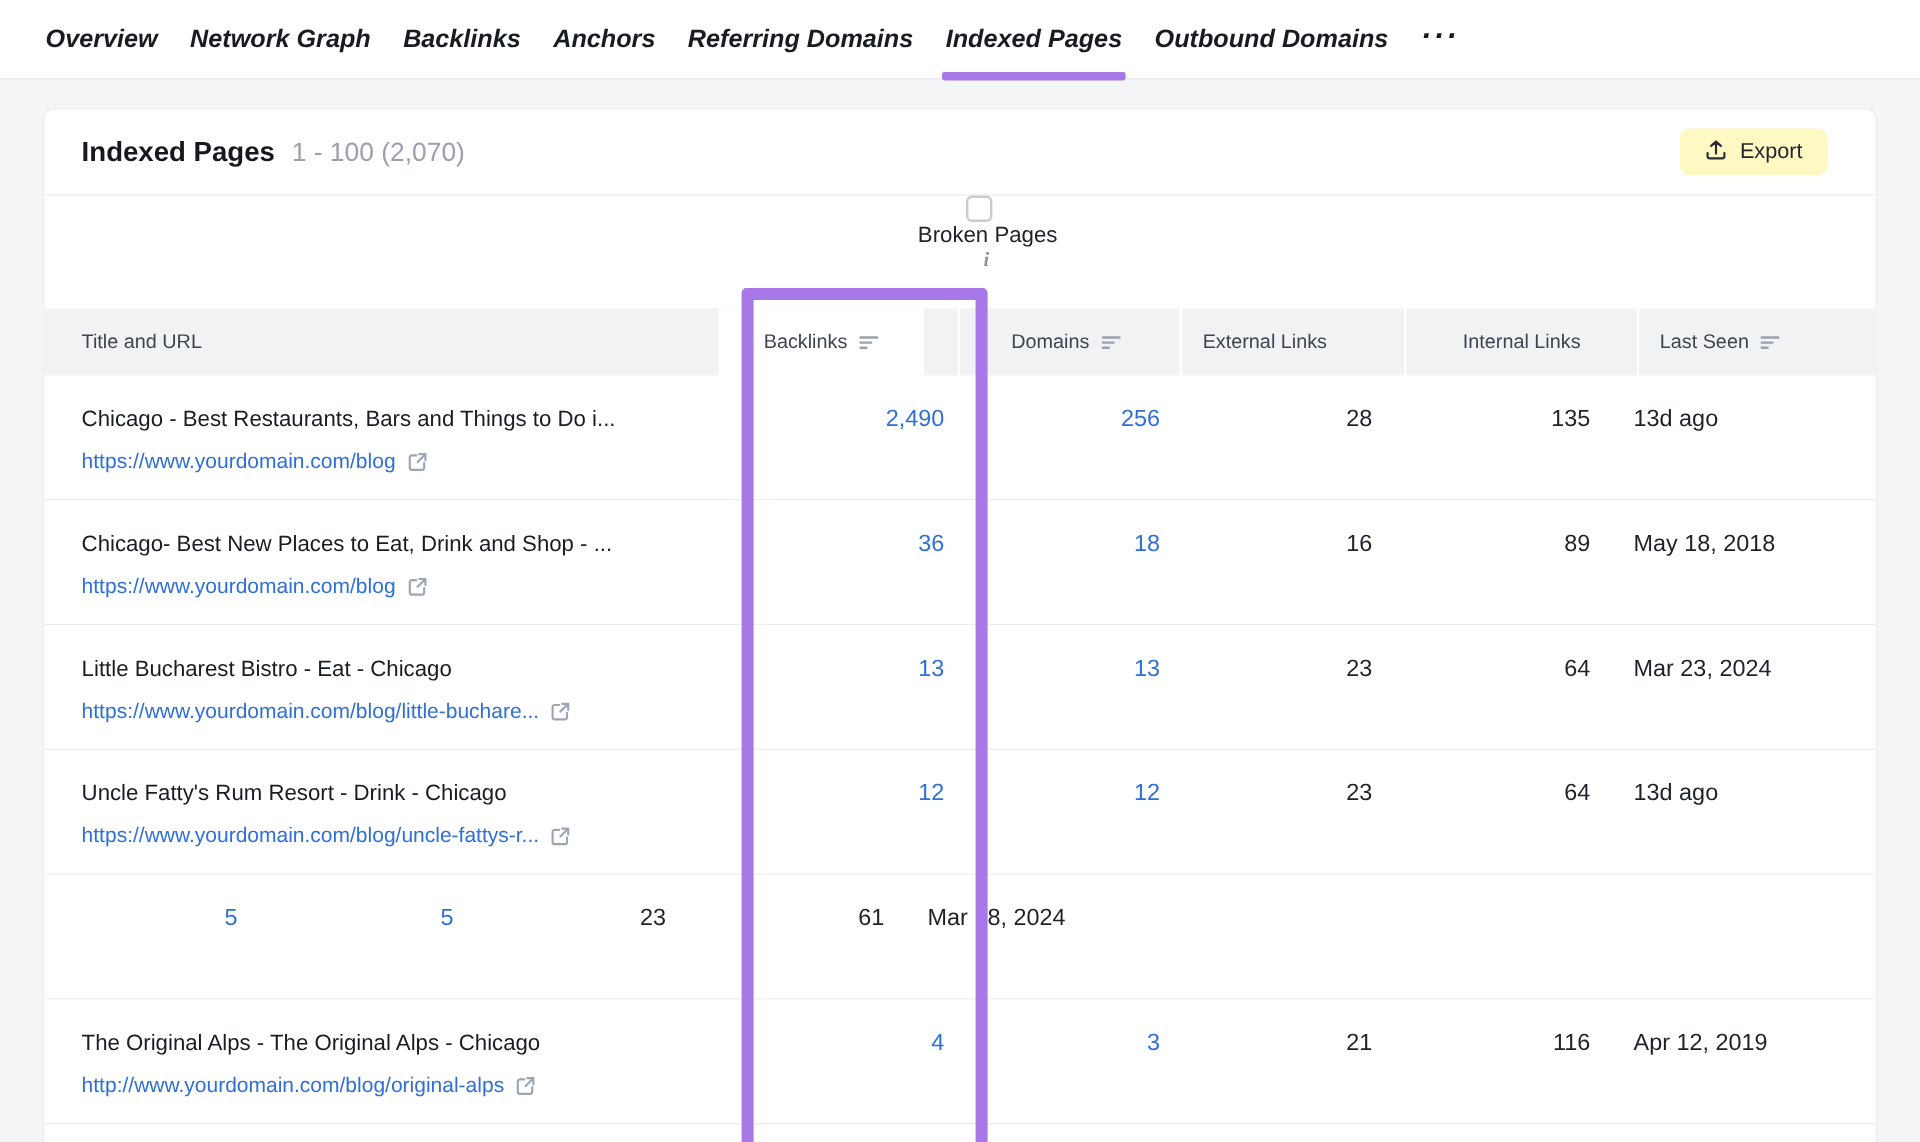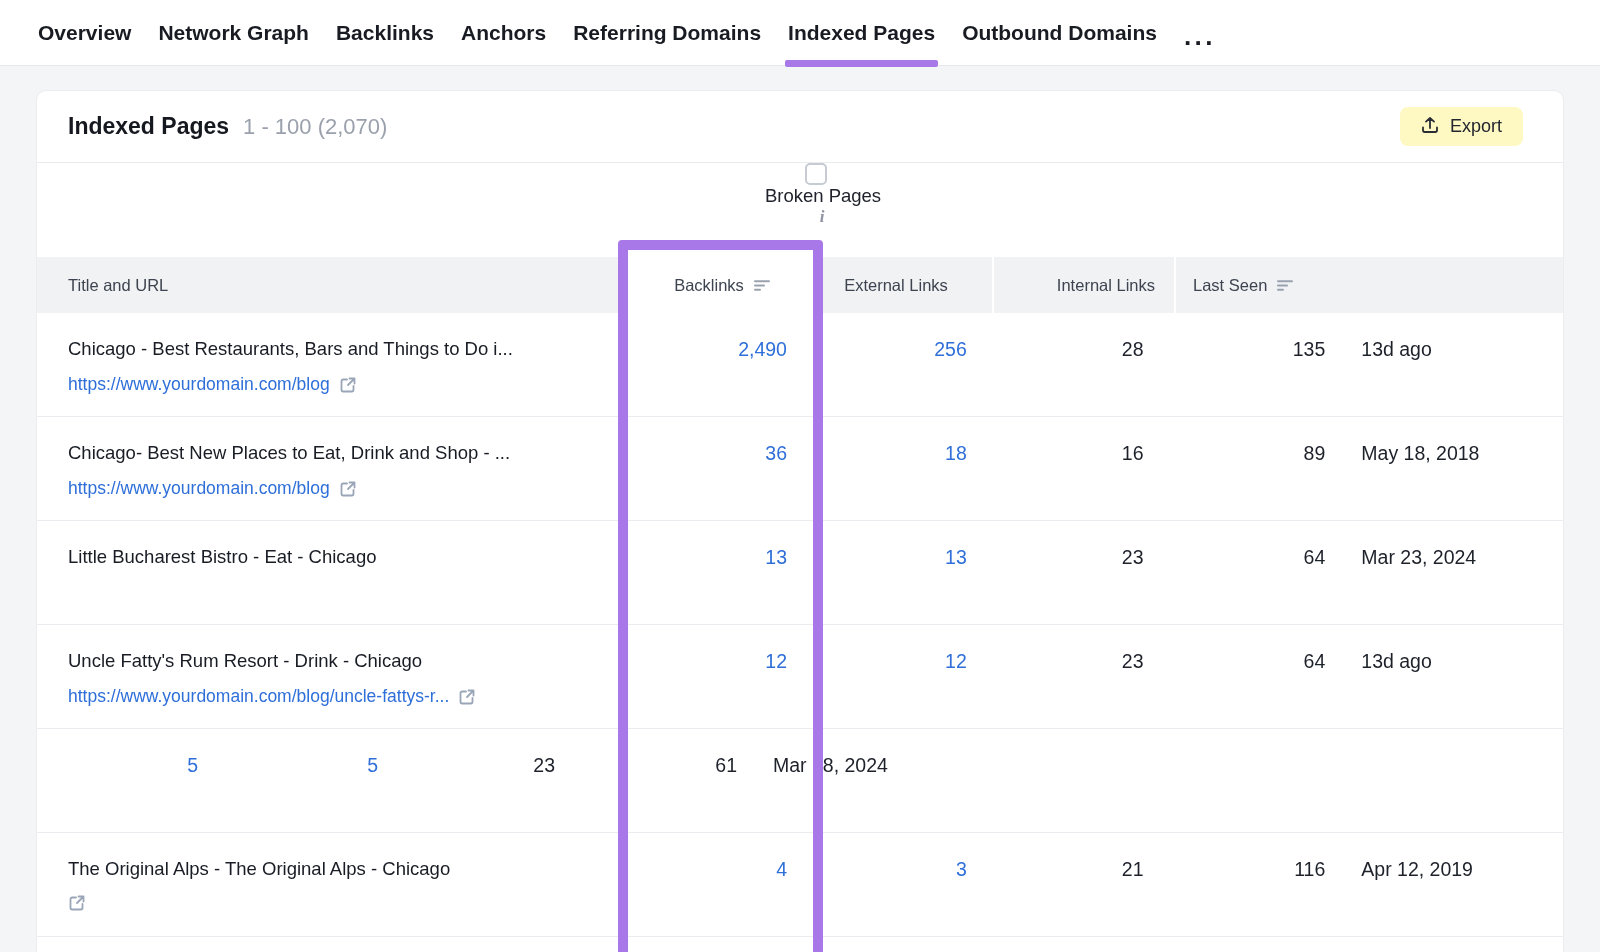--- a/index.html
+++ b/index.html
@@ -5,24 +5,24 @@
   * { box-sizing: border-box; margin: 0; padding: 0; }
   html, body {
     width: 1600px; height: 952px; overflow: hidden;
     font-family: "Liberation Sans", sans-serif;
     background: #f4f5f7;
     position: relative;
   }
   
   .topnav {
     height: 66px; background: #ffffff;
-    display: flex; align-items: flex-end;
+    display: flex; align-items: center;
     padding-left: 38px; gap: 27px;
     border-bottom: 1px solid #e6e8ec;
-    position: relative; z-index: 5;
+    position: relative; z-index: 5; font-style: italic;
   }
   .nav-item {
     font-size: 21px; font-weight: 700; color: #181b22;
     height: 66px; display: flex; align-items: center;
     position: relative; cursor: pointer; white-space: nowrap;
   }
   .tab-underline {
     position: absolute; left: -3px; right: -3px; bottom: -1px;
     height: 7px; background: var(--accent); border-radius: 2px;
   }
@@ -54,21 +54,21 @@
     border: 2px solid #c7ccd4; border-radius: 5px; cursor: pointer;
   }
   .filter-label { font-size: 18.5px; color: #20232b; margin-left: 14px; }
   .info-icon {
     margin-left: 12px; color: #8d93a0; font-size: 17px; font-weight: 700;
     font-family: "Liberation Serif", serif; font-style: italic; cursor: pointer;
   }
   
   .t-header {
     display: flex; height: 56px; background: #f1f2f4;
-    font-size: 16.5px; color: #3d4450;
+    font-size: 16.5px; color: #3d4450; gap: 28px;
   }
   .hc { display: flex; align-items: center; }
   .col-title     { width: 590px; padding-left: 31px; }
   .col-backlinks { width: 190px; justify-content: center; gap: 10px; }
   .hc.col-backlinks { background: #ffffff; }
   .col-domains   { width: 172px; justify-content: flex-end; padding-right: 21px; gap: 10px; }
   .col-external  { width: 175px; justify-content: center; padding-right: 19px; }
   .col-internal  { width: 182px; justify-content: flex-end; padding-right: 19px; }
   .col-lastseen  { width: 219px; padding-left: 17px; gap: 10px; }
   .hc.col-domains, .hc.col-external, .hc.col-internal, .hc.col-lastseen { border-left: 2px solid #fff; }
@@ -132,20 +132,26 @@
   <div class="t-header">
     <div class="hc col-title">
       <span>Title and URL</span>
     </div>
     <div class="hc col-backlinks">
       <span>Backlinks</span>
       <svg class="sort-icon" width="16" height="13" viewBox="0 0 16 13" fill="none">
         <path d="M1 2.2 H15 M1 6.5 H10 M1 10.8 H6" stroke="#9aa2b0" stroke-width="2" stroke-linecap="round"></path>
       </svg>
     </div>
+    <div class="hc col-domains">
+      <span>Domains</span>
+      <svg class="sort-icon" width="16" height="13" viewBox="0 0 16 13" fill="none">
+        <path d="M1 2.2 H15 M1 6.5 H10 M1 10.8 H6" stroke="#9aa2b0" stroke-width="2" stroke-linecap="round"></path>
+      </svg>
+    </div>
     <div class="hc col-external">
       <span>External Links</span>
     </div>
     <div class="hc col-internal">
       <span>Internal Links</span>
     </div>
     <div class="hc col-lastseen">
       <span>Last Seen</span>
       <svg class="sort-icon" width="16" height="13" viewBox="0 0 16 13" fill="none">
         <path d="M1 2.2 H15 M1 6.5 H10 M1 10.8 H6" stroke="#9aa2b0" stroke-width="2" stroke-linecap="round"></path>
@@ -184,20 +190,26 @@
     <div class="cell num cell-backlinks link-num">36</div>
     <div class="cell num cell-domains link-num">18</div>
     <div class="cell num cell-external">16</div>
     <div class="cell num cell-internal">89</div>
     <div class="cell num cell-lastseen">May 18, 2018</div>
   </div>
 
   <div class="t-row">
     <div class="cell cell-title">
       <div class="row-title">Little Bucharest Bistro - Eat - Chicago</div>
+      <div class="row-url-line">
+        <span class="row-url">https://www.yourdomain.com/blog/little-buchare...</span>
+        <svg class="ext-icon" width="18" height="18" viewBox="0 0 18 18" fill="none">
+          <path d="M8 3.5 H4.2 A1.7 1.7 0 0 0 2.5 5.2 V13.8 A1.7 1.7 0 0 0 4.2 15.5 H12.8 A1.7 1.7 0 0 0 14.5 13.8 V10 M10.5 2.5 H15.5 V7.5 M15.5 2.5 L9 9" stroke="#9aa6b8" stroke-width="1.8" stroke-linecap="round" stroke-linejoin="round"></path>
+        </svg>
+      </div>
     </div>
     <div class="cell num cell-backlinks link-num">13</div>
     <div class="cell num cell-domains link-num">13</div>
     <div class="cell num cell-external">23</div>
     <div class="cell num cell-internal">64</div>
     <div class="cell num cell-lastseen">Mar 23, 2024</div>
   </div>
 
   <div class="t-row">
     <div class="cell cell-title">
@@ -221,20 +233,21 @@
     <div class="cell num cell-domains link-num">5</div>
     <div class="cell num cell-external">23</div>
     <div class="cell num cell-internal">61</div>
     <div class="cell num cell-lastseen">Mar 18, 2024</div>
   </div>
 
   <div class="t-row">
     <div class="cell cell-title">
       <div class="row-title">The Original Alps - The Original Alps - Chicago</div>
       <div class="row-url-line">
+        <span class="row-url">http://www.yourdomain.com/blog/original-alps</span>
         <svg class="ext-icon" width="18" height="18" viewBox="0 0 18 18" fill="none">
           <path d="M8 3.5 H4.2 A1.7 1.7 0 0 0 2.5 5.2 V13.8 A1.7 1.7 0 0 0 4.2 15.5 H12.8 A1.7 1.7 0 0 0 14.5 13.8 V10 M10.5 2.5 H15.5 V7.5 M15.5 2.5 L9 9" stroke="#9aa6b8" stroke-width="1.8" stroke-linecap="round" stroke-linejoin="round"></path>
         </svg>
       </div>
     </div>
     <div class="cell num cell-backlinks link-num">4</div>
     <div class="cell num cell-domains link-num">3</div>
     <div class="cell num cell-external">21</div>
     <div class="cell num cell-internal">116</div>
     <div class="cell num cell-lastseen">Apr 12, 2019</div>

